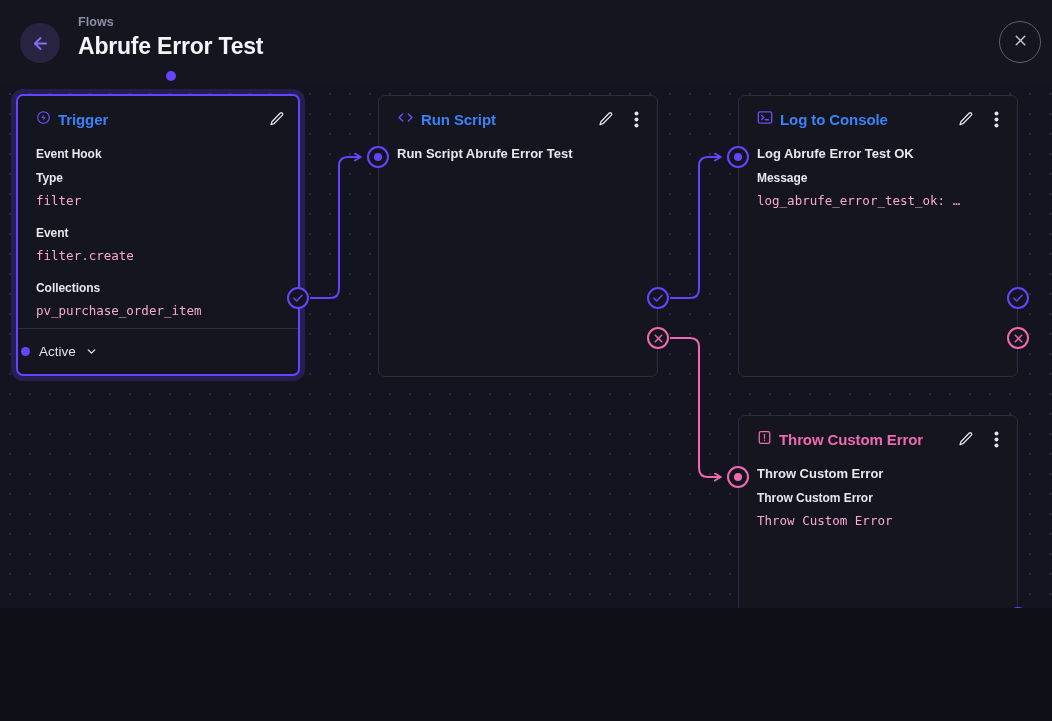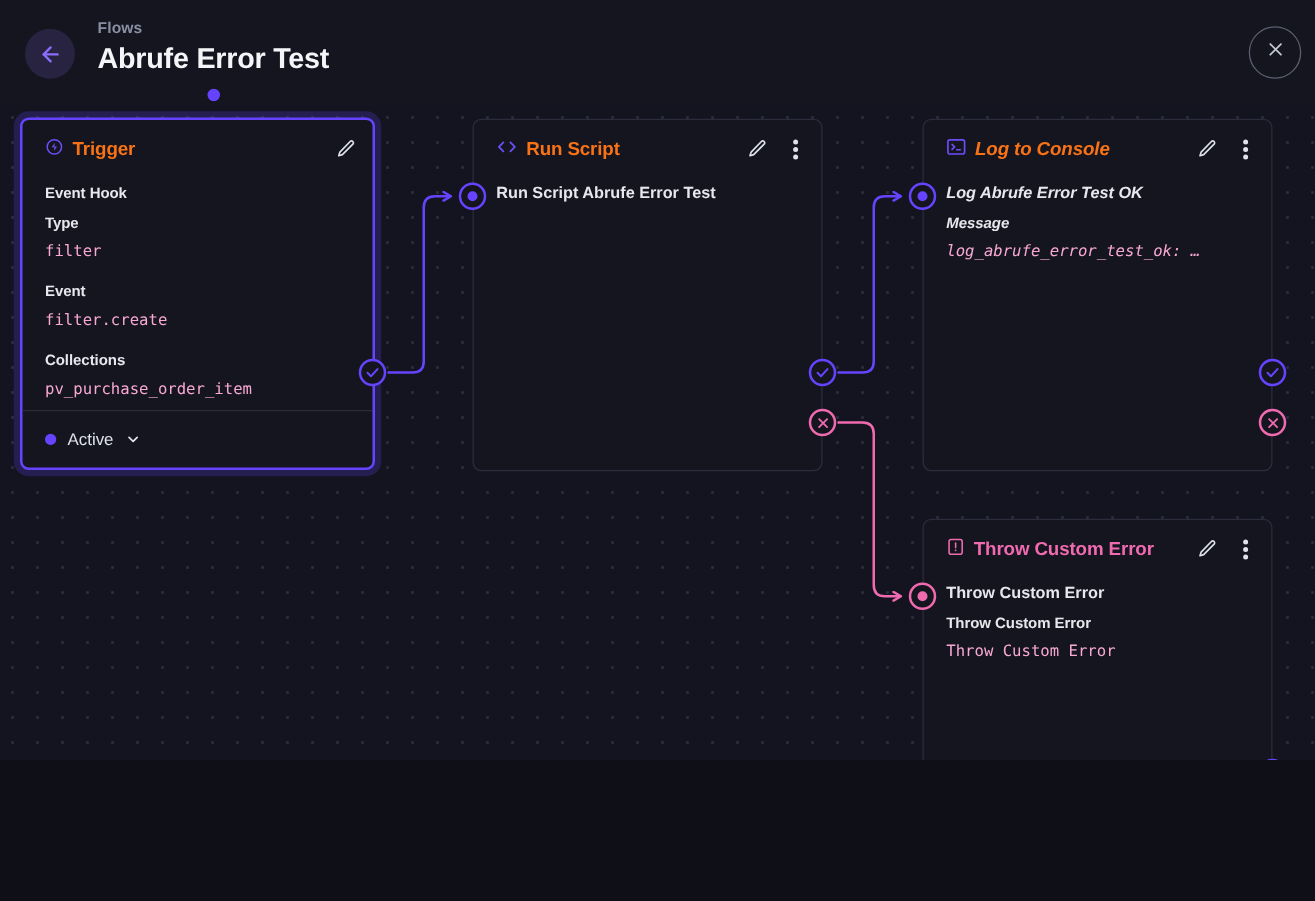--- a/index.html
+++ b/index.html
@@ -124,21 +124,21 @@
     padding: 0 14px 0 18px;
   }
   .panel-type {
     display: flex;
     align-items: center;
     gap: 7px;
     font-size: 15px;
     font-weight: 700;
     letter-spacing: -0.1px;
   }
-  .panel-type.purple { color: #f97316; }
+  .panel-type.purple { color: #3b82f6; }
   .panel-type.pink   { color: #f06ab0; }
 
   .head-actions {
     position: absolute;
     right: 11px;
     top: 13px;
     display: flex;
     align-items: center;
     gap: 10px;
   }
@@ -177,21 +177,21 @@
   }
   .gap { height: 10px; }
 
   .panel-foot {
     position: absolute;
     left: 0; right: 0; bottom: 0;
     height: 46px;
     border-top: 1px solid #2b2d3c;
     display: flex;
     align-items: center;
-    padding-left: 18px;
+    padding-left: 3px;
     gap: 9px;
     cursor: pointer;
   }
   .status-dot {
     width: 9px; height: 9px;
     border-radius: 50%;
     background: #6644ff;
   }
   .status-text {
     font-size: 13.5px;
@@ -349,21 +349,21 @@
               <circle cx="2.5" cy="14.5" r="2"></circle>
             </svg>
           </span>
         </div>
       </div>
       <div class="panel-body">
         <div class="row-plain">Run Script Abrufe Error Test</div>
       </div>
     </div>
 
-    <div class="panel" style="left:738px; top:11px; width:280px; height:282px;font-style:italic;">
+    <div class="panel" style="left:738px; top:11px; width:280px; height:282px;">
       <div class="panel-head">
         <div class="panel-type purple">
           <span>
             <svg width="16" height="15" viewBox="0 0 24 22" fill="none" stroke="#6d4dfa" stroke-width="2" stroke-linejoin="round">
               <rect x="2" y="2.5" width="20" height="17" rx="2.4"></rect>
               <path d="M7 8 L10 11 L7 14" stroke-linecap="round"></path>
               <path d="M12.5 14.4 H17" stroke-linecap="round"></path>
             </svg>
           </span>
           <span>Log to Console</span>

